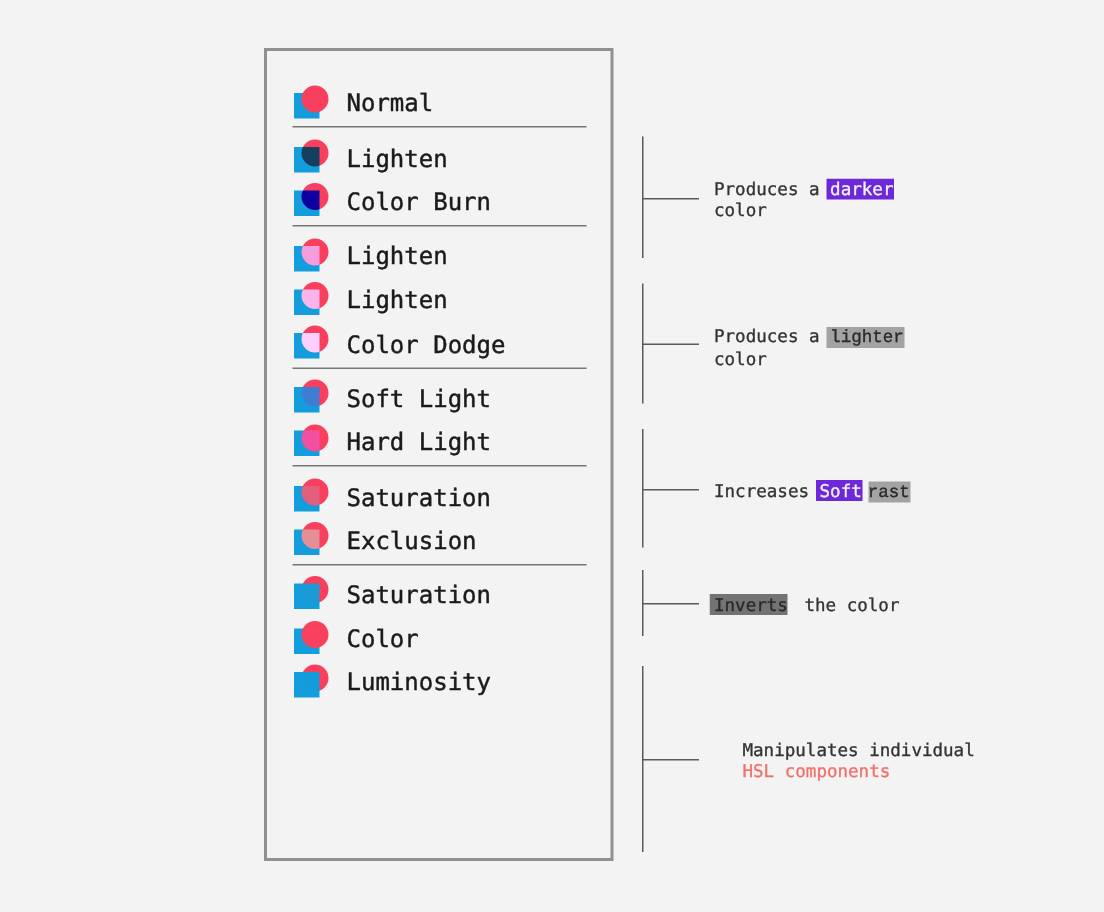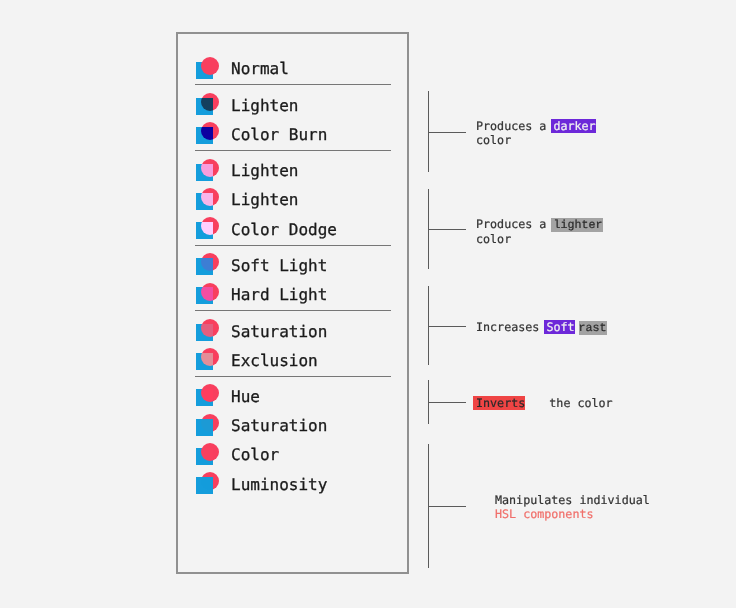--- a/index.html
+++ b/index.html
@@ -22,21 +22,21 @@
 
   
   .bracket{position:absolute;left:428px;width:1px;background:#5a5a5a;}
   .tick{position:absolute;left:428px;height:1px;width:38px;background:#5a5a5a;}
 
   
   .note{position:absolute;font-size:11.7px;color:#333;line-height:14px;white-space:pre;transform:translateZ(0);
         -webkit-text-stroke:0.22px currentColor;}
   .hl-dark{background:#6d28d9;color:#f2f2f2;padding:0 0 0 2.7px;margin:0 0 0 -2.7px;}
   .hl-light{background:#a3a3a3;color:#2a2a2a;padding:0 0 0 2.7px;margin:0 0 0 -2.7px;font-family:Liberation Mono, monospace;}
-  .hl-cyan{background:#ef4444;color:#2a2a2a;padding:0 0 0 2.7px;margin:0 13px 0 -2.7px;}
+  .hl-cyan{background:#737373;color:#2a2a2a;padding:0 0 0 2.7px;margin:0 0 0 -2.7px;}
   .red{color:#f0706b;margin-top:14px;}
 </style>
 </head>
 <body style="background: rgb(243, 243, 243);">
 
 <div class="stage">
   <div class="card" style="border-color: rgb(144, 144, 144);"></div>
   <div class="rows" id="rows">
       <div class="row">
         <span class="sw">
@@ -109,27 +109,20 @@
         <span class="sw">
           <span class="sq" style="background:#149ddc"></span>
           <span class="ci" style="background:#f83f5e;mix-blend-mode:exclusion"></span>
         </span>
         <span class="label">Exclusion</span>
       </div>
       <div class="divider"></div>
       <div class="row">
         <span class="sw">
           <span class="sq" style="background:#149ddc"></span>
-          <span class="ci" style="background:#f83f5e;mix-blend-mode:hue"></span>
-        </span>
-        <span class="label">Hue</span>
-      </div>
-      <div class="row">
-        <span class="sw">
-          <span class="sq" style="background:#149ddc"></span>
           <span class="ci" style="background:#f83f5e;mix-blend-mode:saturation"></span>
         </span>
         <span class="label">Saturation</span>
       </div>
       <div class="row">
         <span class="sw">
           <span class="sq" style="background:#149ddc"></span>
           <span class="ci" style="background:#f83f5e;mix-blend-mode:color"></span>
         </span>
         <span class="label">Color</span>

